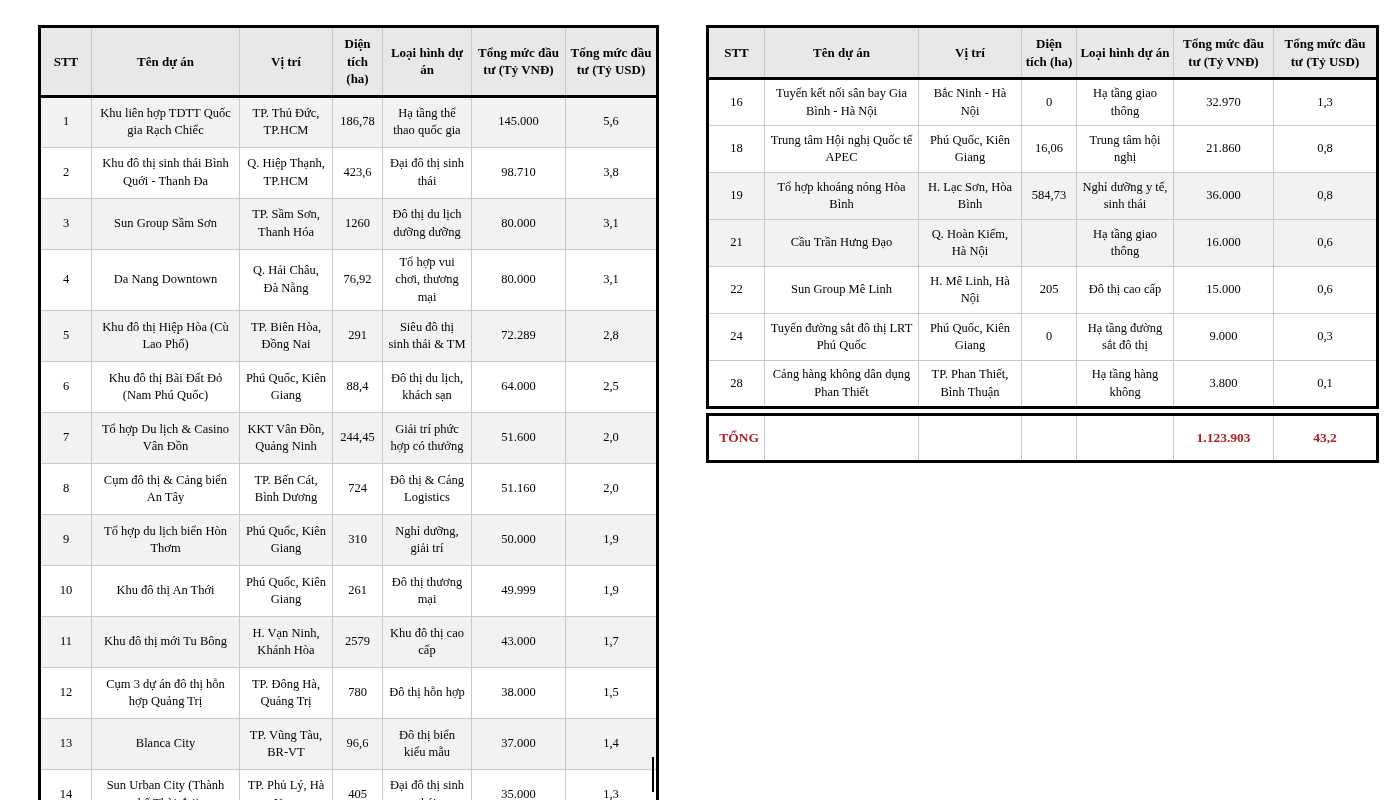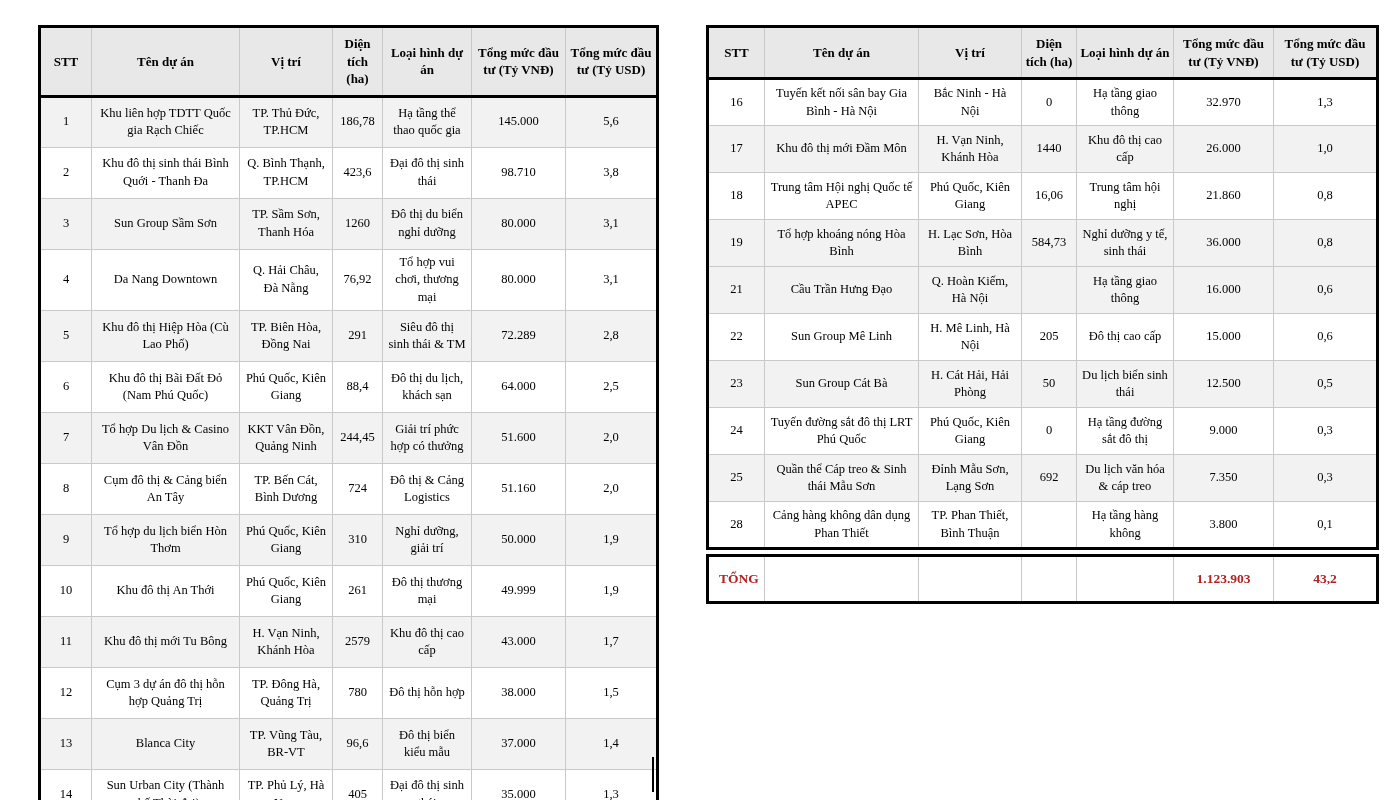--- a/index.html
+++ b/index.html
@@ -42,21 +42,21 @@
     margin-top:4px;
   }
   .total-table td {
     height:44px; vertical-align:middle;
     border-right:1px solid var(--border_light,#d6d6d6);
     font-size:13.5px; font-weight:bold;
     color:var(--total_color,#b22222);
     background:#fff;
   }
   .total-table td:last-child { border-right:none; }
-  .total-table td.total-label { text-align:center; padding-left:10px; }
+  .total-table td.total-label { text-align:right; padding-left:10px; }
   .total-table td.total-num { text-align:center; }
   .cursor-line {
     position:absolute; background:#000;
   }
 </style>
 </head>
 <body>
 
 <div class="page">
 
@@ -88,32 +88,32 @@
             <td>Khu liên hợp TDTT Quốc gia Rạch Chiếc</td>
             <td>TP. Thủ Đức, TP.HCM</td>
             <td>186,78</td>
             <td>Hạ tầng thể thao quốc gia</td>
             <td>145.000</td>
             <td>5,6</td>
           </tr>
           <tr class="even">
             <td>2</td>
             <td>Khu đô thị sinh thái Bình Quới - Thanh Đa</td>
-            <td>Q. Bình Thạnh, TP.HCM</td>
+            <td>Q. Hiệp Thạnh, TP.HCM</td>
             <td>423,6</td>
             <td>Đại đô thị sinh thái</td>
             <td>98.710</td>
             <td>3,8</td>
           </tr>
           <tr class="odd">
             <td>3</td>
             <td>Sun Group Sầm Sơn</td>
             <td>TP. Sầm Sơn, Thanh Hóa</td>
             <td>1260</td>
-            <td>Đô thị du biển nghỉ dưỡng</td>
+            <td>Đô thị du lịch dưỡng dưỡng</td>
             <td>80.000</td>
             <td>3,1</td>
           </tr>
           <tr class="even">
             <td>4</td>
             <td>Da Nang Downtown</td>
             <td>Q. Hải Châu, Đà Nẵng</td>
             <td>76,92</td>
             <td>Tổ hợp vui chơi, thương mại</td>
             <td>80.000</td>
@@ -238,29 +238,20 @@
       <tbody>
           <tr class="even">
             <td>16</td>
             <td>Tuyến kết nối sân bay Gia Bình - Hà Nội</td>
             <td>Bắc Ninh - Hà Nội</td>
             <td>0</td>
             <td>Hạ tầng giao thông</td>
             <td>32.970</td>
             <td>1,3</td>
           </tr>
-          <tr class="odd">
-            <td>17</td>
-            <td>Khu đô thị mới Đầm Môn</td>
-            <td>H. Vạn Ninh, Khánh Hòa</td>
-            <td>1440</td>
-            <td>Khu đô thị cao cấp</td>
-            <td>26.000</td>
-            <td>1,0</td>
-          </tr>
           <tr class="even">
             <td>18</td>
             <td>Trung tâm Hội nghị Quốc tế APEC</td>
             <td>Phú Quốc, Kiên Giang</td>
             <td>16,06</td>
             <td>Trung tâm hội nghị</td>
             <td>21.860</td>
             <td>0,8</td>
           </tr>
           <tr class="odd">
@@ -283,45 +274,27 @@
           </tr>
           <tr class="even">
             <td>22</td>
             <td>Sun Group Mê Linh</td>
             <td>H. Mê Linh, Hà Nội</td>
             <td>205</td>
             <td>Đô thị cao cấp</td>
             <td>15.000</td>
             <td>0,6</td>
           </tr>
-          <tr class="odd">
-            <td>23</td>
-            <td>Sun Group Cát Bà</td>
-            <td>H. Cát Hải, Hải Phòng</td>
-            <td>50</td>
-            <td>Du lịch biển sinh thái</td>
-            <td>12.500</td>
-            <td>0,5</td>
-          </tr>
           <tr class="even">
             <td>24</td>
             <td>Tuyến đường sắt đô thị LRT Phú Quốc</td>
             <td>Phú Quốc, Kiên Giang</td>
             <td>0</td>
             <td>Hạ tầng đường sắt đô thị</td>
             <td>9.000</td>
-            <td>0,3</td>
-          </tr>
-          <tr class="odd">
-            <td>25</td>
-            <td>Quần thể Cáp treo &amp; Sinh thái Mẫu Sơn</td>
-            <td>Đỉnh Mẫu Sơn, Lạng Sơn</td>
-            <td>692</td>
-            <td>Du lịch văn hóa &amp; cáp treo</td>
-            <td>7.350</td>
             <td>0,3</td>
           </tr>
           <tr class="even">
             <td>28</td>
             <td>Cảng hàng không dân dụng Phan Thiết</td>
             <td>TP. Phan Thiết, Bình Thuận</td>
             <td></td>
             <td>Hạ tầng hàng không</td>
             <td>3.800</td>
             <td>0,1</td>

